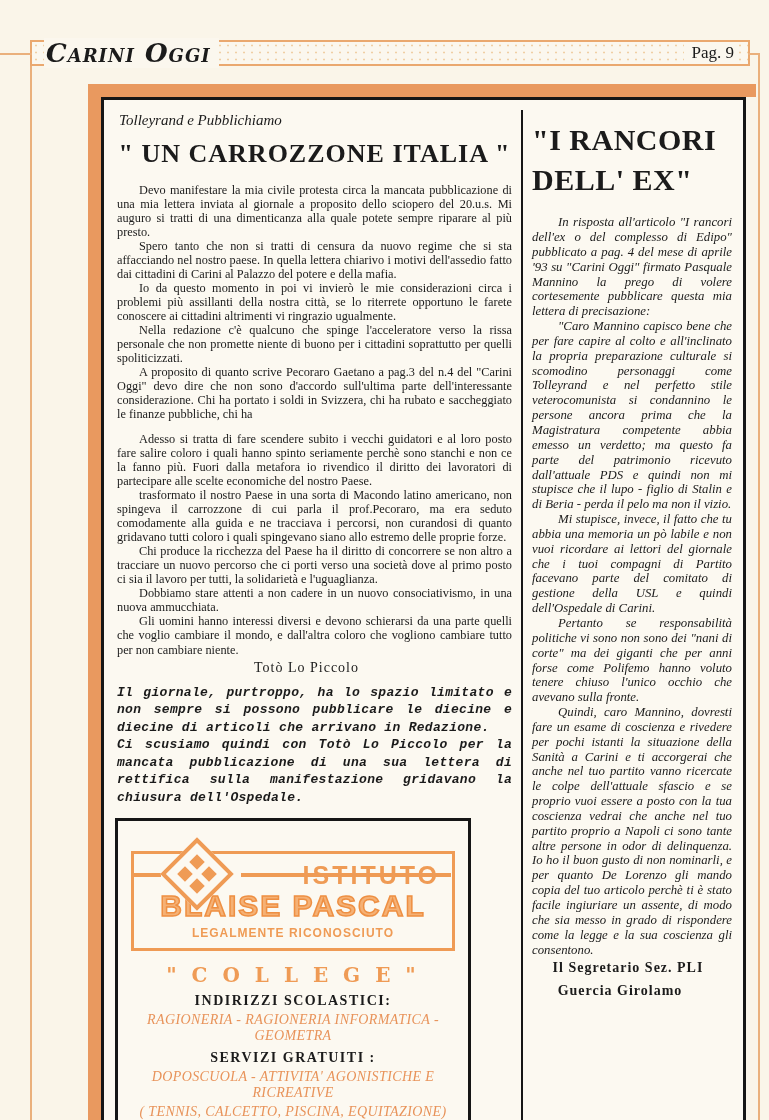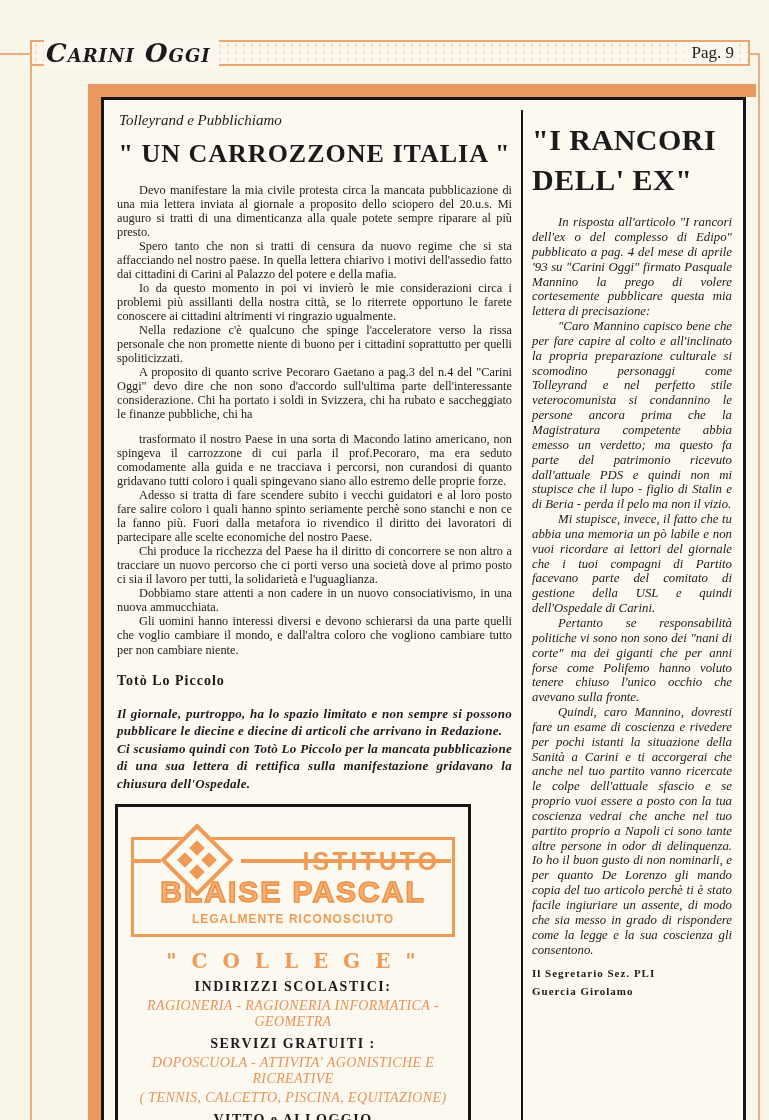--- a/index.html
+++ b/index.html
@@ -26,23 +26,23 @@
      border-top:13px solid #e9995f;border-left:13px solid #e9995f;box-sizing:border-box;}
   .content-box{border:3px solid #161616;margin-right:10px;height:100%;background:#fcf9f1;
      box-sizing:border-box;display:flex;padding:10px 8px 0 13px;}
   .zone-left{width:404px;padding-right:9px;box-sizing:border-box;}
   .zone-right{flex:1;border-left:2px solid #161616;padding:0 3px 0 9px;box-sizing:border-box;}
   .section-label{font-style:italic;font-size:15px;margin:2px 0 10px 2px;}
   .left-title{font-size:26px;text-align:center;letter-spacing:1px;margin:0 0 14px;font-weight:bold;}
   .two-cols{display:flex;gap:11px;flex-direction:column;}
   .col{flex:1;min-width:0;}
   .body-p{margin:0;text-indent:22px;text-align:justify;font-size:12.3px;line-height:1.14;}
-  .signature-left{font-weight:bold;text-align:left;padding-right:16px;margin-top:16px;
+  .signature-left{font-weight:normal;text-align:center;padding-right:16px;margin-top:3px;
      font-size:14px;letter-spacing:1px;}
-  .editor-note{margin-top:16px;}
+  .editor-note{margin-top:8px;font-family:Liberation Mono, monospace;}
   .note-p{margin:0;font-style:italic;font-weight:bold;font-size:13px;line-height:1.35;
      text-align:justify;letter-spacing:0.3px;}
   
   .ad-box{margin:12px 6px 0 -2px;width:356px;border:3px solid #161616;border-bottom-width:4px;
      padding:6px 7px 10px;box-sizing:border-box;}
   .ad-logo{position:relative;margin:16px 6px 6px;}
   .dash{position:absolute;height:4px;background:#ef9b55;top:22px;z-index:1;}
   .dash-l{left:2px;width:28px;}
   .dash-r{left:110px;right:4px;}
   .diamond{position:absolute;left:40px;top:-3px;width:52px;height:52px;border:4px solid #ef9b55;
@@ -60,21 +60,21 @@
      margin:12px 0 6px;font-family:"DejaVu Serif",serif;}
   .ad-h{text-align:center;font-weight:bold;font-size:14px;letter-spacing:1.5px;margin-top:6px;}
   .ad-h.left{text-align:left;letter-spacing:0.5px;font-size:14.5px;margin-top:5px;}
   .ad-orange{text-align:center;color:#e8935a;font-style:italic;font-size:14px;
      letter-spacing:0.4px;margin-top:3px;}
   
   .right-title{font-size:30px;font-weight:bold;letter-spacing:0.5px;line-height:1.32;
      margin:10px 0 16px;}
   .right-p{margin:0;font-style:italic;text-align:justify;text-indent:26px;font-size:12.8px;
      line-height:1.16;}
-  .signature-right{font-weight:bold;font-size:11px;text-align:left;margin-top:8px;
+  .signature-right{font-weight:bold;font-size:14px;text-align:center;
      letter-spacing:1px;line-height:1.6;padding-right:8px;}
   .signature-right .sig2{padding-right:16px;}
 </style>
 </head>
 <body>
 
 <div class="page">
   <div class="edge-line edge-left"></div>
   <div class="edge-line edge-right"></div>
 
@@ -93,22 +93,22 @@
         <div class="two-cols">
           <div class="col">
               <p class="body-p">Devo  manifestare la mia civile protesta circa la mancata pubblicazione di una mia lettera inviata al giornale a proposito dello sciopero del 20.u.s. Mi auguro si tratti di una dimenticanza alla quale potete sempre riparare al più presto.</p>
               <p class="body-p">Spero tanto che non si tratti di censura da  nuovo regime che si sta affacciando nel nostro paese. In quella lettera chiarivo i motivi dell'assedio fatto dai cittadini di Carini al Palazzo del potere e della mafia.</p>
               <p class="body-p">Io da questo momento in poi vi invierò le mie considerazioni circa i problemi più assillanti della nostra città, se lo riterrete opportuno le farete conoscere ai cittadini altrimenti vi ringrazio ugualmente.</p>
               <p class="body-p">Nella redazione c'è qualcuno che spinge l'acceleratore verso la rissa personale che non promette niente di buono per i cittadini soprattutto per quelli spoliticizzati.</p>
               <p class="body-p">A proposito di quanto scrive Pecoraro Gaetano a pag.3 del n.4  del "Carini Oggi" devo dire che non sono d'accordo sull'ultima parte dell'interessante considerazione. Chi ha portato i soldi in Svizzera, chi ha rubato e saccheggiato le finanze pubbliche, chi ha</p>
             </div>
           <div class="col">
             <div>
+                <p class="body-p">Adesso si tratta di fare scendere subito i vecchi guidatori e al loro posto fare salire coloro i quali hanno spinto seriamente perchè sono stanchi e non ce la fanno più. Fuori dalla metafora io rivendico il diritto dei lavoratori di partecipare alle scelte economiche  del nostro Paese.</p>
                 <p class="body-p">trasformato il nostro Paese in una sorta di Macondo latino americano, non spingeva il carrozzone di cui parla il prof.Pecoraro, ma era seduto comodamente alla guida e ne tracciava i percorsi, non curandosi di quanto gridavano tutti coloro i quali spingevano siano allo estremo delle proprie forze.</p>
-                <p class="body-p">Adesso si tratta di fare scendere subito i vecchi guidatori e al loro posto fare salire coloro i quali hanno spinto seriamente perchè sono stanchi e non ce la fanno più. Fuori dalla metafora io rivendico il diritto dei lavoratori di partecipare alle scelte economiche  del nostro Paese.</p>
                 <p class="body-p">Chi produce la ricchezza del Paese ha il diritto di concorrere se non altro a tracciare un nuovo percorso che ci porti verso una società dove al primo posto ci sia il lavoro per tutti, la solidarietà e l'uguaglianza.</p>
                 <p class="body-p">Dobbiamo stare attenti a non cadere in un nuovo consociativismo, in una nuova ammucchiata.</p>
                 <p class="body-p">Gli  uomini hanno interessi diversi e devono schierarsi  da una parte quelli che voglio cambiare il mondo, e dall'altra coloro che vogliono cambiare tutto per non cambiare niente.</p>
               </div>
             <div class="signature-left">Totò Lo Piccolo</div>
           </div>
         </div>
 
         <div class="editor-note">
             <p class="note-p">Il giornale, purtroppo, ha lo spazio limitato e non sempre si possono pubblicare le diecine e diecine di articoli che arrivano in Redazione.</p>

